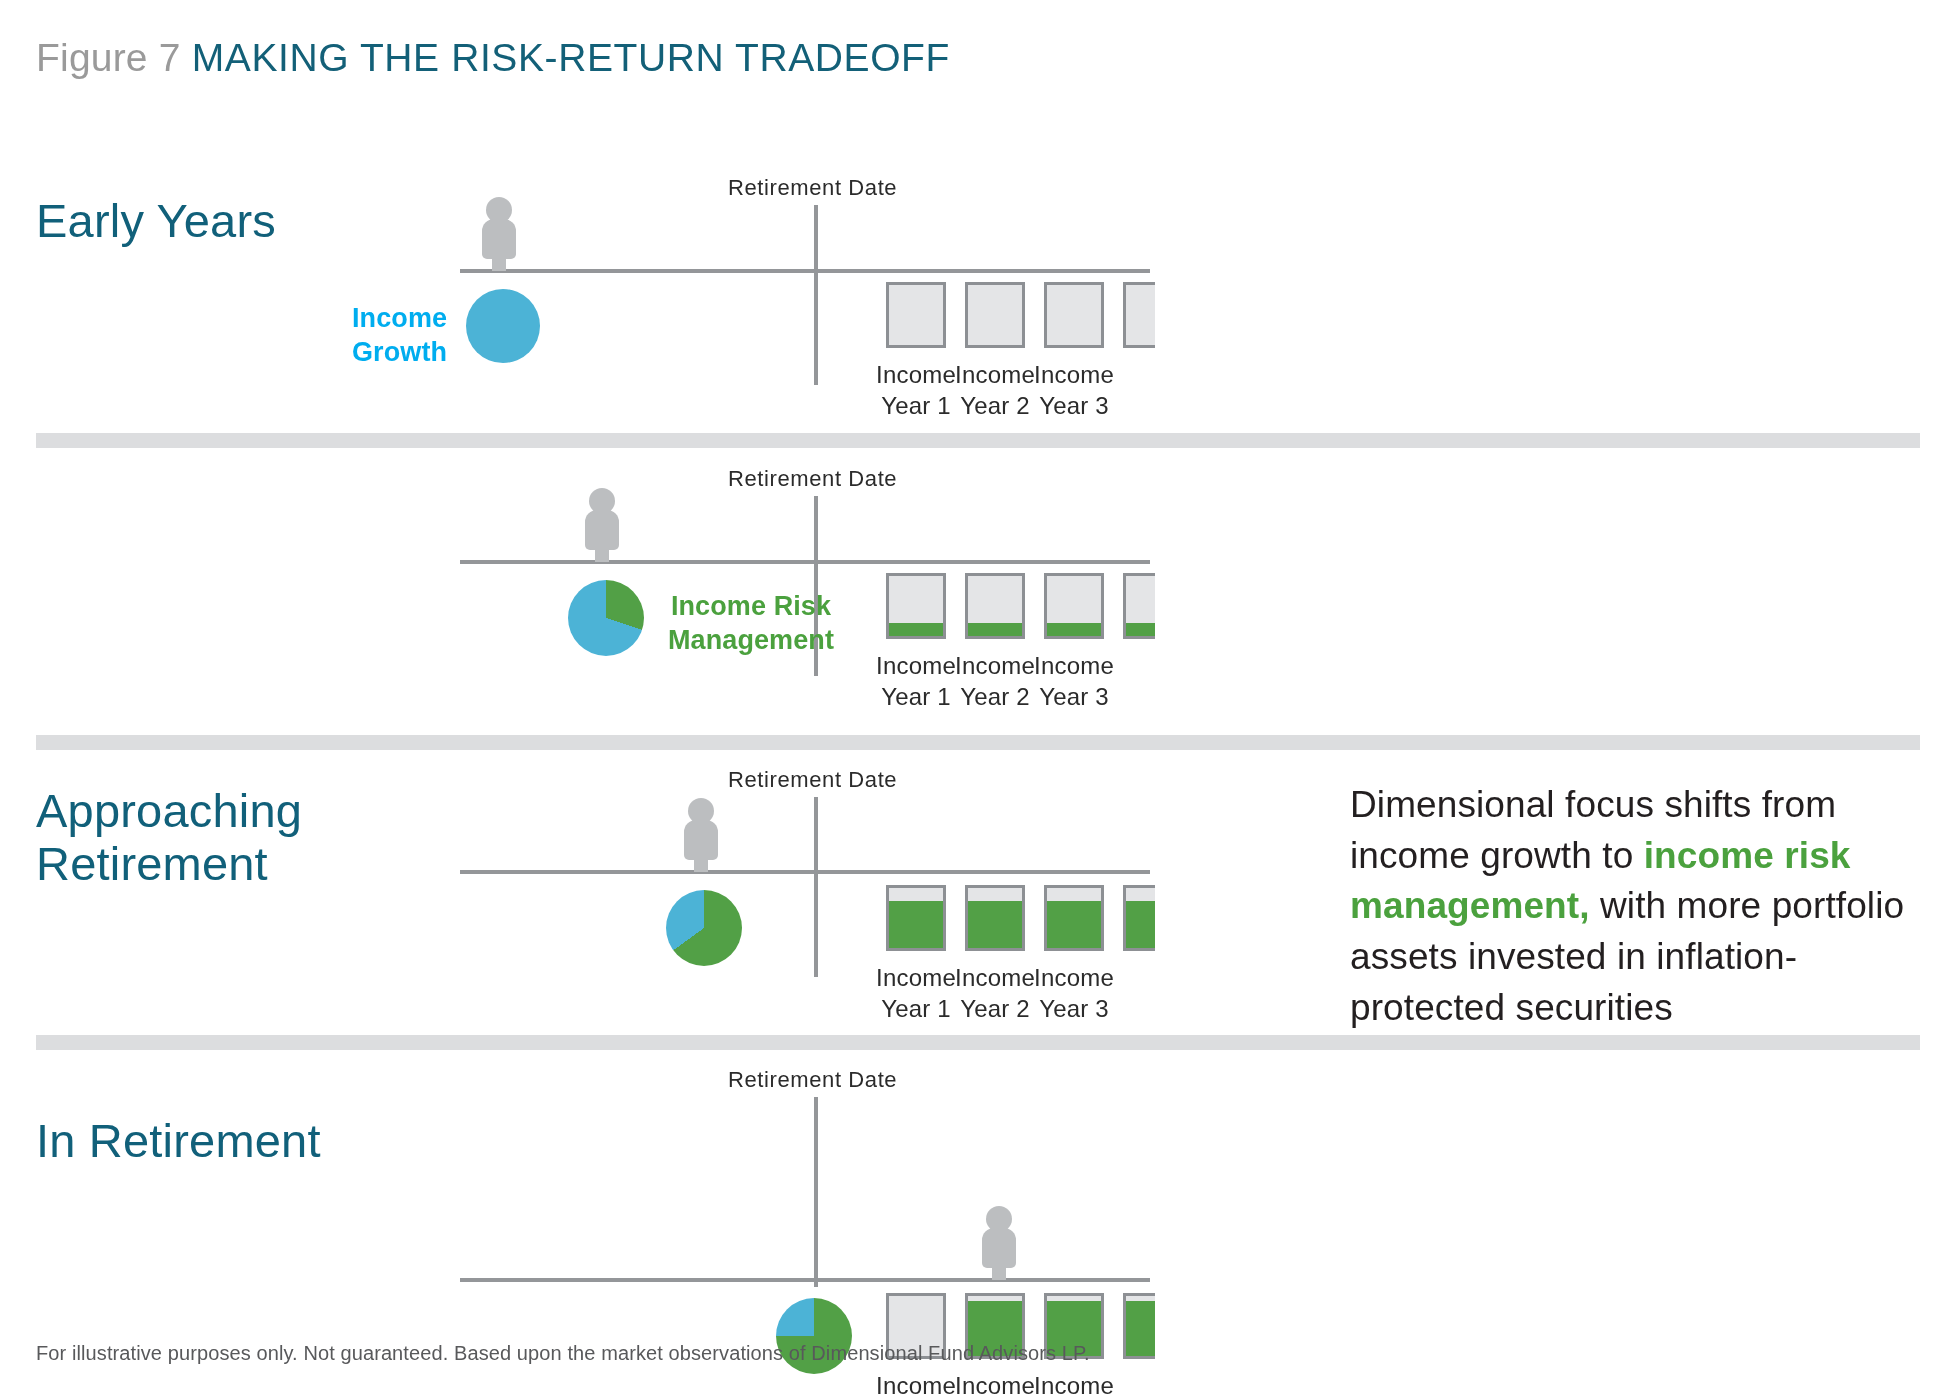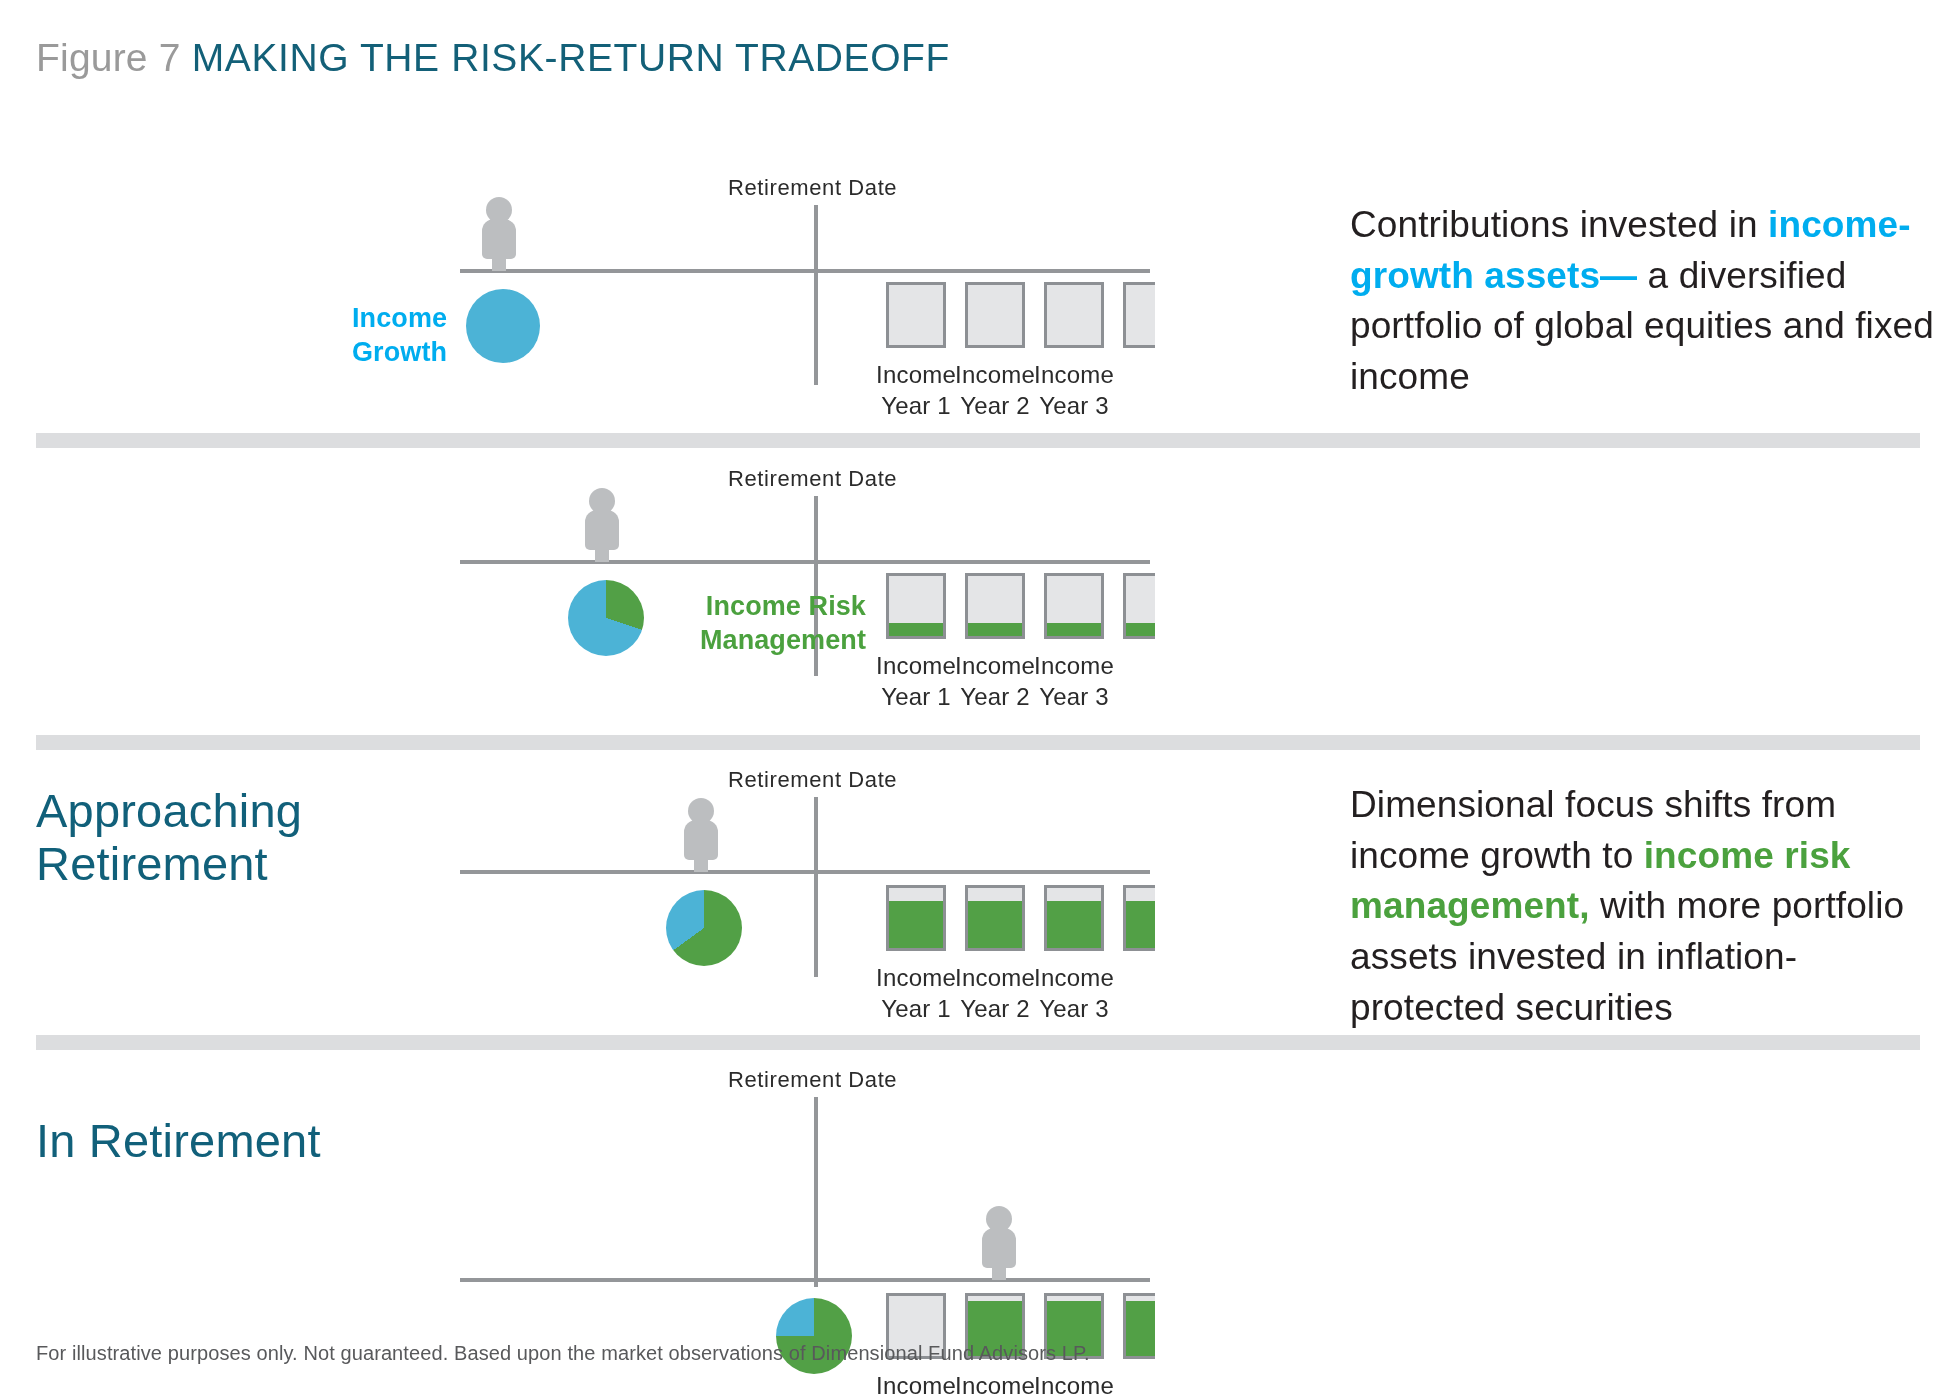--- a/index.html
+++ b/index.html
@@ -189,20 +189,21 @@
 </style>
 </head>
 <body>
 
 <div class="title-bar">
   <span class="title-figure">Figure 7</span>
   <span class="title-main">MAKING THE RISK-RETURN TRADEOFF</span>
 </div>
 
 <div class="row" style="top:0px;height:433px;">
+  <div class="row-heading" style="top:195px;">Early Years</div>
 
   <div class="diagram">
 
     <div class="axis-label" style="left:728px;top:175px;">Retirement Date</div>
     <div class="axis-v" style="left:814px;top:205px;height:180px;"></div>
     <div class="axis-h" style="left:460px;top:269px;width:690px;"></div>
 
     <div class="person" style="left:481px;top:197px;width:36px;height:74px;">
       <div class="head" style="width:26px;height:26px;top:0;"></div>
       <div class="body" style="width:34px;height:40px;top:22px;border-radius:12px 12px 5px 5px;"></div>
@@ -229,43 +230,40 @@
 
       <div class="bar-label" style="left:-10px;top:78px;width:80px;">Income
 Year 1</div>
       <div class="bar-label" style="left:69px;top:78px;width:80px;">Income
 Year 2</div>
       <div class="bar-label" style="left:148px;top:78px;width:80px;">Income
 Year 3</div>
     </div>
   </div>
 
-  <div class="desc" style="top:200px;">
-    <span>Contributions invested in </span><b class="blue">income-growth assets—</b><span> a diversified portfolio of global equities and fixed income</span>
-  </div>
 </div>
 
 <div class="separator" style="top:433px;"></div>
 
 <div class="row" style="top:448px;height:285px;">
 
   <div class="diagram">
     <div class="axis-label" style="left:728px;top:18px;">Retirement Date</div>
     <div class="axis-v" style="left:814px;top:48px;height:180px;"></div>
     <div class="axis-h" style="left:460px;top:112px;width:690px;"></div>
 
     <div class="person" style="left:584px;top:40px;width:36px;height:74px;">
       <div class="head" style="width:26px;height:26px;top:0;"></div>
       <div class="body" style="width:34px;height:40px;top:22px;border-radius:12px 12px 5px 5px;"></div>
       <div class="legs" style="width:14px;height:22px;top:52px;"></div>
     </div>
 
     <div class="pie" style="left:568px;top:132px;width:76px;height:76px;
                 background:conic-gradient(#52a046 0deg 108deg, #4cb3d6 108deg 360deg);"></div>
-    <div class="pie-callout callout-green" style="left:676px;top:142px;width:190px;text-align:right;">Income Risk
+    <div class="pie-callout callout-green" style="left:656px;top:142px;width:190px;text-align:center;">Income Risk
 Management</div>
 
     <div class="bar-group" style="left:886px;top:125px;">
       <div class="bar" style="left:0px;top:0px;width:60px;height:66px;">
         <div class="fill" style="height:22%;"></div>
       </div>
       <div class="bar" style="left:79px;top:0px;width:60px;height:66px;">
         <div class="fill" style="height:22%;"></div>
       </div>
       <div class="bar" style="left:158px;top:0px;width:60px;height:66px;">

